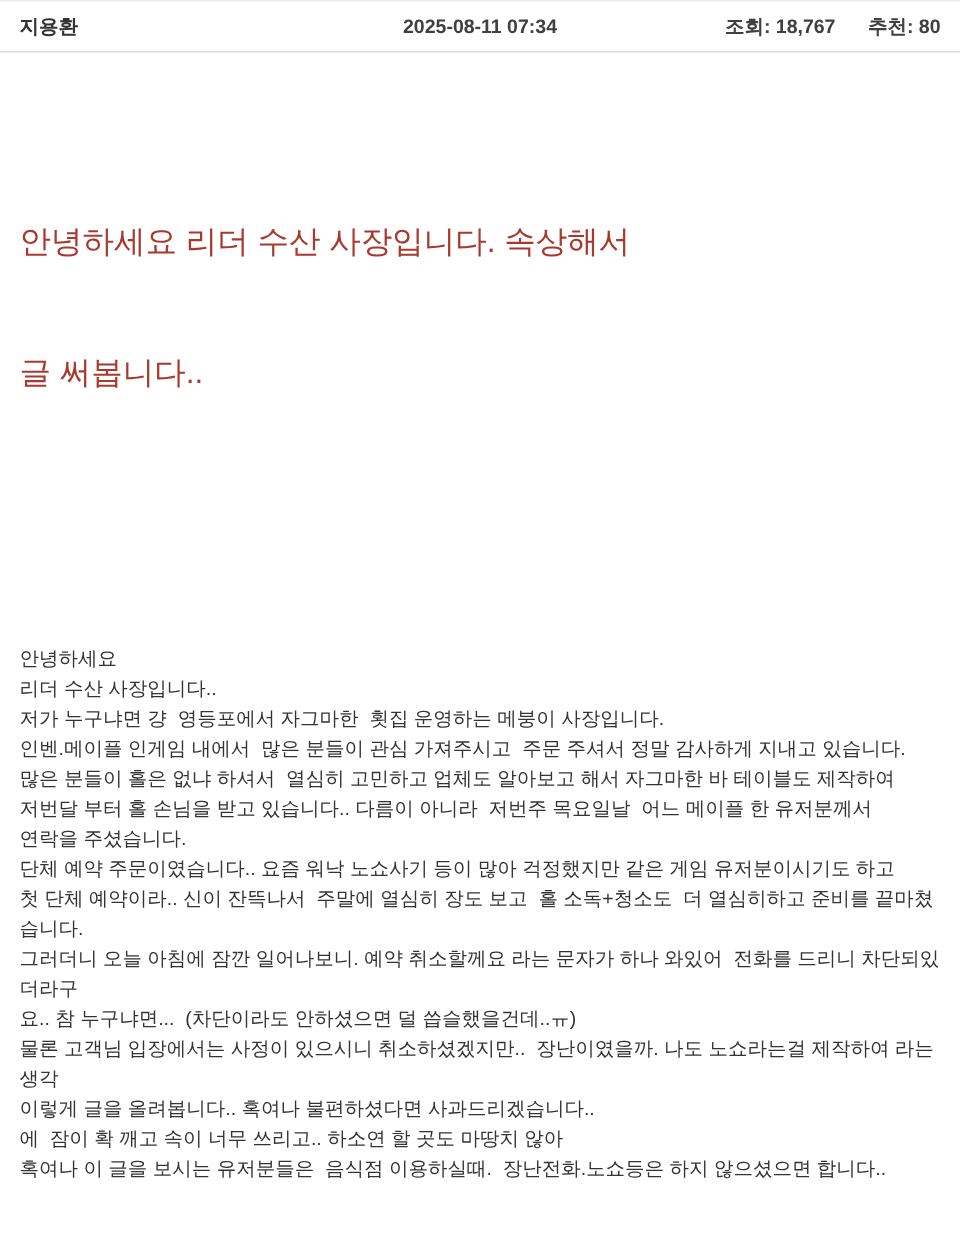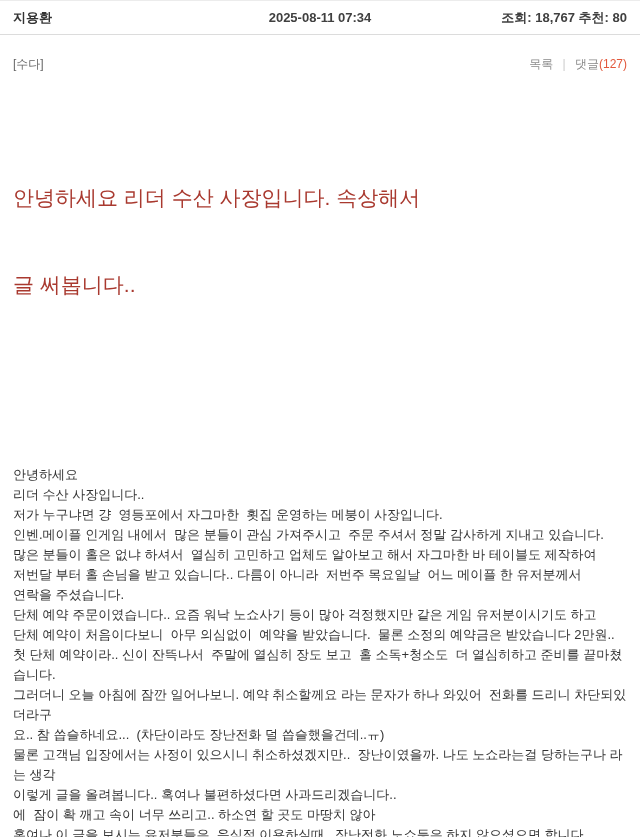--- a/index.html
+++ b/index.html
@@ -23,21 +23,21 @@
     padding: 0 13px;
     font-size: 13px;
     color: #3c3c3c;
   }
   .post-header .left  { flex: 1; text-align: left; }
   .post-header .mid   { flex: 1.2; text-align: center; }
   .post-header .right { flex: 1; text-align: right; white-space: nowrap; }
   .author { font-weight: 700; color: #333; cursor: pointer; }
   .date-text { font-weight: 700; color: #404040; letter-spacing: 0; }
   .stat { font-weight: 700; color: #404040; }
-  .stat + .stat { }
+  .stat + .stat { margin-left: 18px; }
 
   
   .toolbar {
     padding: 22px 13px 0 13px;
     display: flex;
     align-items: center;
     justify-content: space-between;
     font-size: 12px;
     line-height: 14px;
   }
@@ -80,46 +80,37 @@
     </div>
     <div class="mid">
       <span class="date-text">2025-08-11 07:34</span>
     </div>
     <div class="right">
       <span class="stat">조회: 18,767</span>
       <span class="stat">추천: 80</span>
     </div>
   </div>
 
-  <div class="toolbar">
-    <span class="category">[수다]</span>
-    <span class="toolbar-links">
-      <span class="link">목록</span>
-      <span class="divider">|</span>
-      <span class="link"><span>댓글</span><span class="comment-count">(127)</span></span>
-    </span>
-  </div>
 
   <div class="post-title">
     <div>안녕하세요 리더 수산 사장입니다. 속상해서</div>
     <div>글 써봅니다..</div>
   </div>
 
   <div class="post-body">
       <div class="body-line">안녕하세요</div>
       <div class="body-line">리더 수산 사장입니다..</div>
       <div class="body-line">저가 누구냐면 걍  영등포에서 자그마한  횟집 운영하는 메붕이 사장입니다.</div>
       <div class="body-line">인벤.메이플 인게임 내에서  많은 분들이 관심 가져주시고  주문 주셔서 정말 감사하게 지내고 있습니다.</div>
       <div class="body-line">많은 분들이 홀은 없냐 하셔서  열심히 고민하고 업체도 알아보고 해서 자그마한 바 테이블도 제작하여</div>
       <div class="body-line">저번달 부터 홀 손님을 받고 있습니다.. 다름이 아니라  저번주 목요일날  어느 메이플 한 유저분께서</div>
       <div class="body-line">연락을 주셨습니다.</div>
       <div class="body-line">단체 예약 주문이였습니다.. 요즘 워낙 노쇼사기 등이 많아 걱정했지만 같은 게임 유저분이시기도 하고</div>
-      <div class="body-line">단체 예약이 처음이다보니  아무 의심없이  예약을 받았습니다.  물론 소정의 예약금은 받았습니다 2만원..</div>
       <div class="body-line">첫 단체 예약이라.. 신이 잔뜩나서  주말에 열심히 장도 보고  홀 소독+청소도  더 열심히하고 준비를 끝마쳤습니다.</div>
       <div class="body-line">그러더니 오늘 아침에 잠깐 일어나보니. 예약 취소할께요 라는 문자가 하나 와있어  전화를 드리니 차단되있더라구</div>
-      <div class="body-line">요.. 참 씁슬하네요...  (차단이라도 장난전화 덜 씁슬했을건데..ㅠ)</div>
-      <div class="body-line">물론 고객님 입장에서는 사정이 있으시니 취소하셨겠지만..  장난이였을까. 나도 노쇼라는걸 당하는구나 라는 생각</div>
+      <div class="body-line">요.. 참 누구냐면...  (차단이라도 안하셨으면 덜 씁슬했을건데..ㅠ)</div>
+      <div class="body-line">물론 고객님 입장에서는 사정이 있으시니 취소하셨겠지만..  장난이였을까. 나도 노쇼라는걸 제작하여 라는 생각</div>
       <div class="body-line">이렇게 글을 올려봅니다.. 혹여나 불편하셨다면 사과드리겠습니다..</div>
       <div class="body-line">에  잠이 확 깨고 속이 너무 쓰리고.. 하소연 할 곳도 마땅치 않아</div>
       <div class="body-line">혹여나 이 글을 보시는 유저분들은  음식점 이용하실때.  장난전화.노쇼등은 하지 않으셨으면 합니다..</div>
     </div>
 
 </div>
 
 </body></html>

